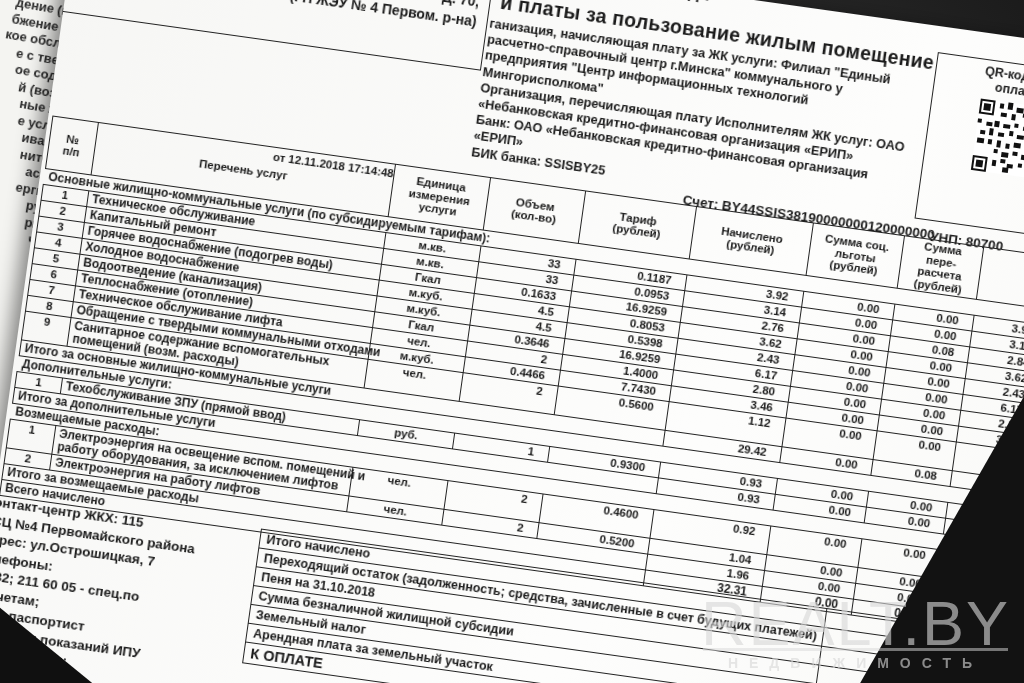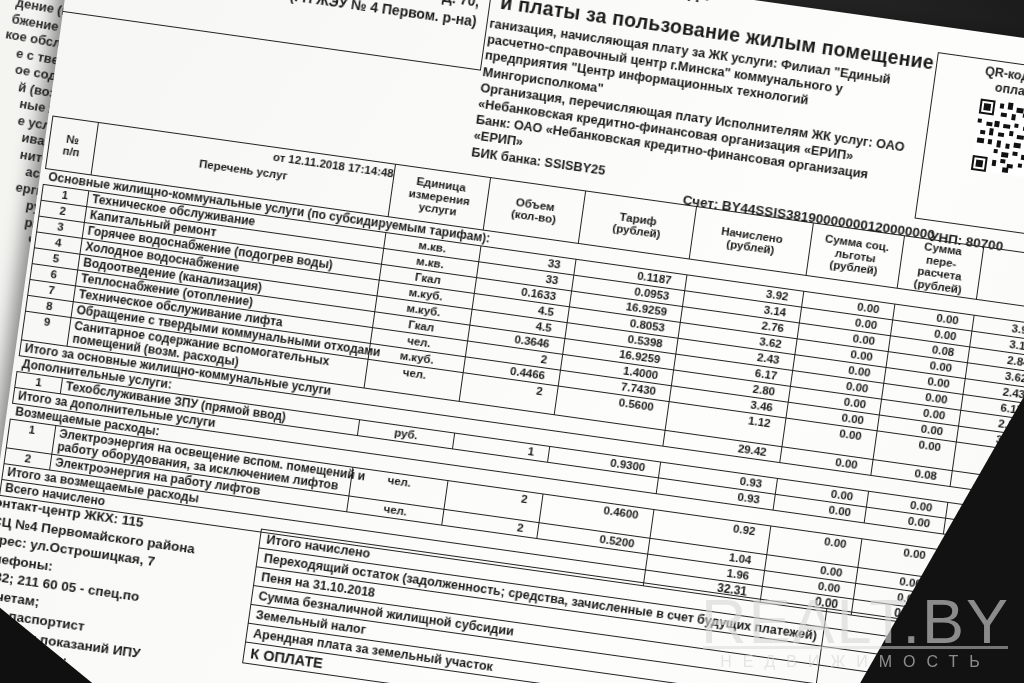--- a/index.html
+++ b/index.html
@@ -60,21 +60,21 @@
   td.s-value{width:400px;text-align:right;padding-right:28px;white-space:nowrap;}
   tr.emph td.s-label{font-size:14.5px;}
   
   .corner{position:absolute;left:0;top:0;width:100%;height:100%;pointer-events:none;}
   .corner.br{background:#121212;clip-path:polygon(100% 58%,100% 100%,84% 100%);}
   .corner.bl{background:#101010;clip-path:polygon(0 89%,9% 100%,0 100%);}
   .watermark{position:absolute;right:14px;bottom:12px;text-align:center;
     color:rgba(215,215,215,.62);}
   .wm-brand{font-weight:normal;font-size:63px;letter-spacing:2px;line-height:46px;text-align:center;}
   .wm-line{height:3px;background:rgba(215,215,215,.5);margin:2px 2px 4px 2px;}
-  .wm-sub{font-weight:normal;font-size:16px;letter-spacing:11px;}
+  .wm-sub{font-weight:bold;font-size:14px;letter-spacing:11px;}
 </style>
 </head>
 <body>
 
 <div class="photo">
 
   <div class="under-sheet">
     <div class="frag-lines" id="fragLines">
         <div class="frag">дение (кан</div>
         <div class="frag">бжение (от</div>

